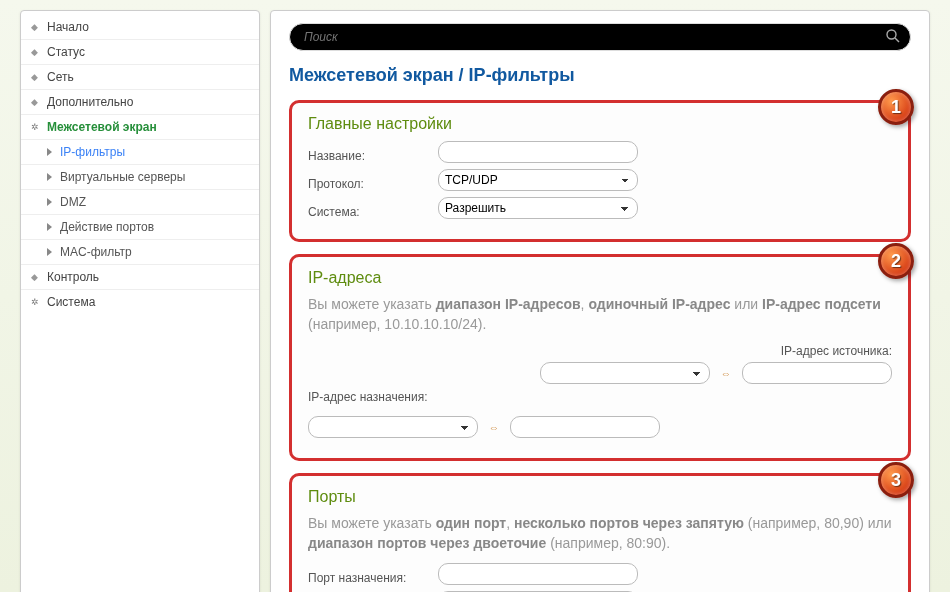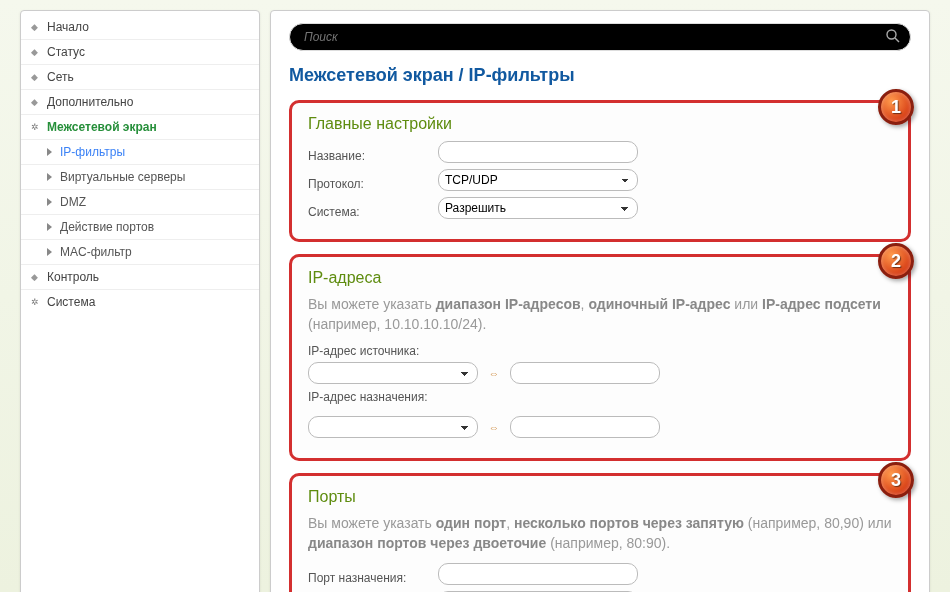--- a/index.html
+++ b/index.html
@@ -116,21 +116,21 @@
         <select class="fc w190"><option>Разрешить</option></select>
       </div>
     </div>
 
     <div class="section-box">
       <div class="num-badge">2</div>
       <div class="section-title">IP-адреса</div>
       <div class="hint">
         <span>Вы можете указать </span><b>диапазон IP-адресов</b><span>, </span><b>одиночный IP-адрес</b><span> или </span><b>IP-адрес подсети</b><span> (например, 10.10.10.10/24).</span>
       </div>
-      <div class="form-row" style="flex-direction:column;align-items:flex-start;gap:4px;">
+      <div class="form-row" style="flex-direction:column;align-items:flex-end;gap:4px;">
         <div class="form-label" style="width:auto">IP-адрес источника:</div>
         <div class="dual-row">
           <select class="fc w160"><option></option></select>
           <span class="sep-icon">⇔</span>
           <input type="text" class="fc w150" style="">
         </div>
       </div>
       <div class="form-row" style="flex-direction:column;align-items:flex-start;gap:12px;margin-top:6px;">
         <div class="form-label" style="width:auto">IP-адрес назначения:</div>
         <div class="dual-row">

